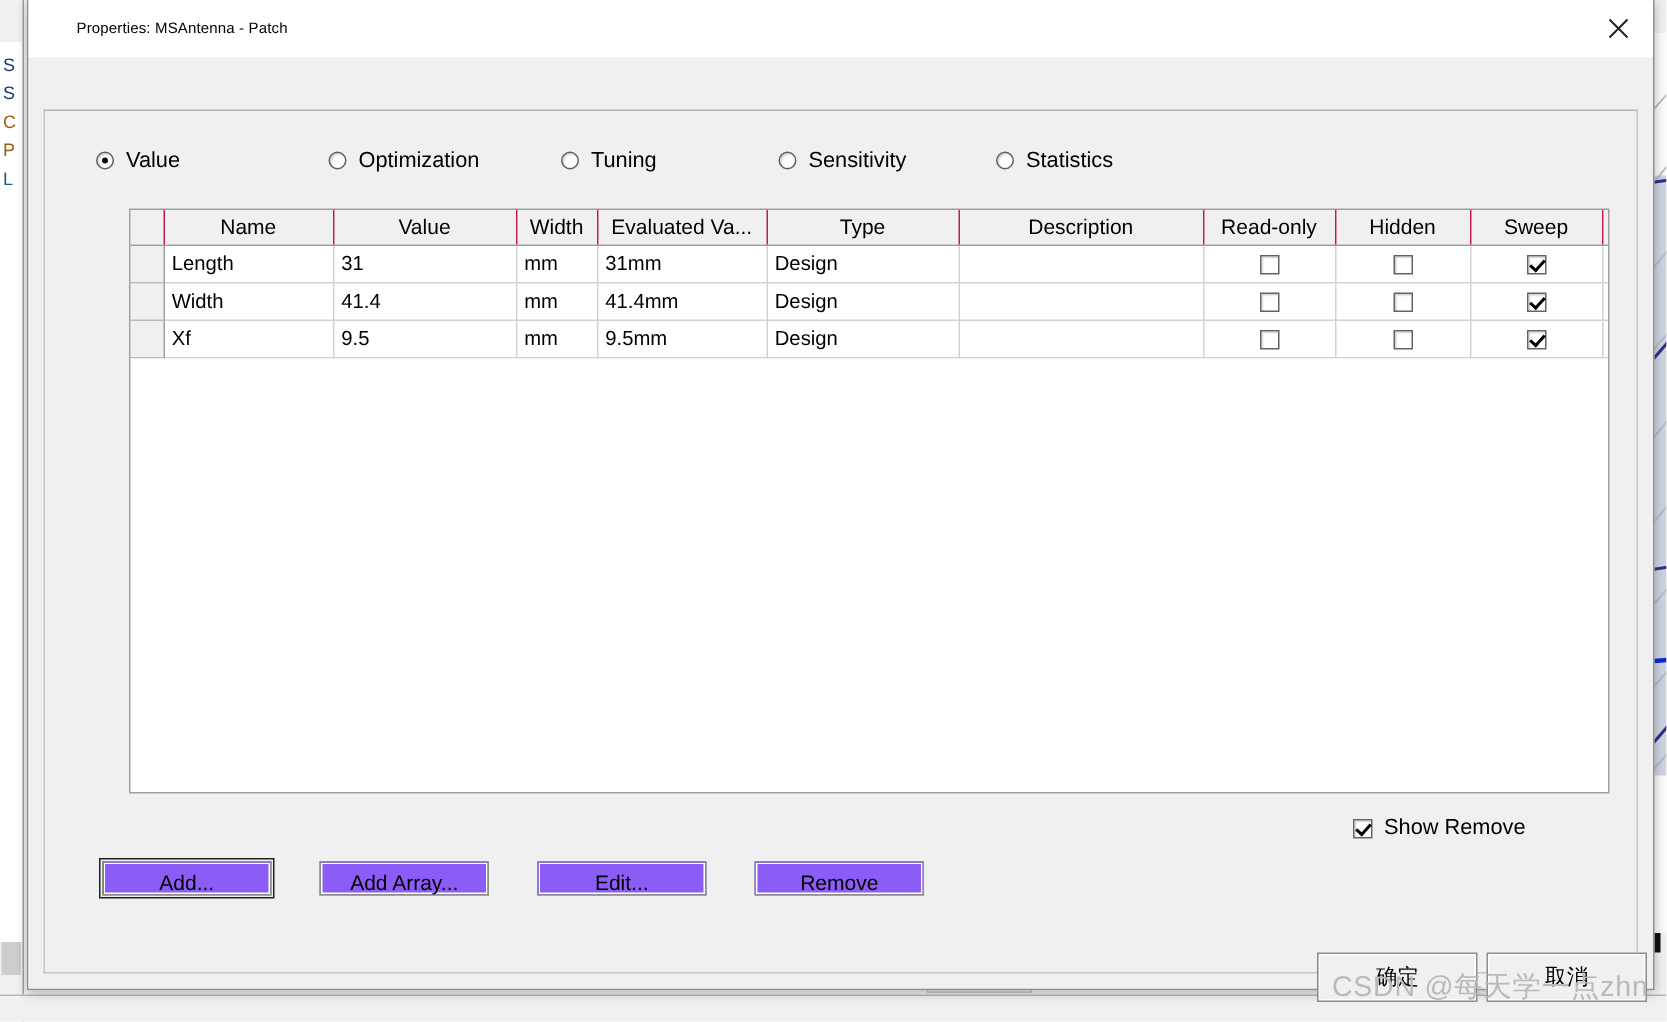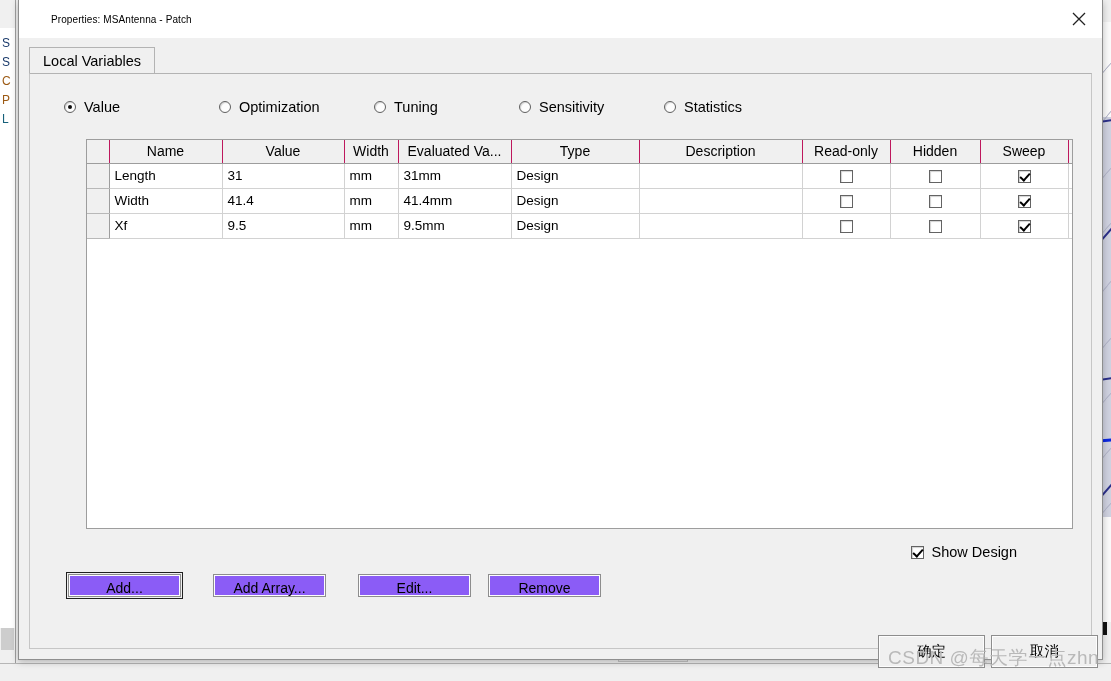--- a/index.html
+++ b/index.html
@@ -330,25 +330,20 @@
     <div class="title">Properties: MSAntenna - Patch</div>
     <div class="close-btn">
       <svg width="14" height="14" viewBox="0 0 14 14" aria-hidden="true">
         <path d="M1,1 L13,13 M13,1 L1,13" stroke="#222" stroke-width="1.3" fill="none"></path>
       </svg>
     </div>
   </div>
 
   <div class="dlg-body">
 
-    <div class="tabstrip">
-      <div class="tab">
-        <span>Local Variables</span>
-      </div>
-    </div>
 
     <div class="tabpanel">
 
       <div class="radio-row">
         <div class="radio-item checked" style="width:155px">
           <span class="rdo"></span>
           <span class="rlbl">Value</span>
         </div>
         <div class="radio-item" style="width:155px">
           <span class="rdo"></span>
@@ -438,34 +433,34 @@
               <td class="ctr"><span class="cbx checked"></span></td>
               <td></td>
             </tr>
           </tbody>
         </table>
         <div class="grid-filler" style="height:300px"></div>
       </div>
 
       <div class="showhidden">
         <span class="cbx checked"></span>
-        <span class="lbl">Show Design</span>
+        <span class="lbl">Show Remove</span>
       </div>
 
       <div class="btnrow">
         <div class="btn focused" style="left:0px;width:113px">
             <span>Add...</span>
           </div>
         <div class="btn" style="left:145px;width:113px">
             <span>Add Array...</span>
           </div>
         <div class="btn" style="left:290px;width:113px">
             <span>Edit...</span>
           </div>
-        <div class="btn" style="left:420px;width:113px">
+        <div class="btn" style="left:435px;width:113px">
             <span>Remove</span>
           </div>
       </div>
 
     </div>
   </div>
 </div>
 
 <div id="okcancel">
   <div class="btn2">

